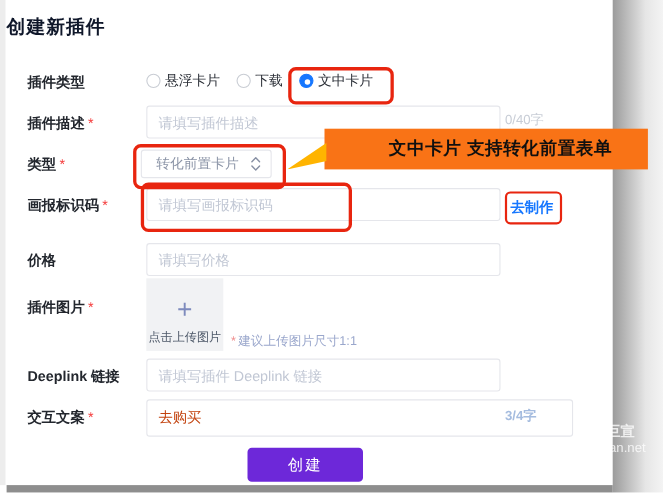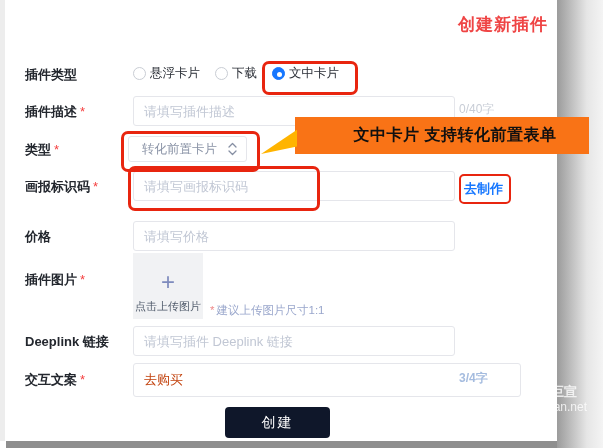--- a/index.html
+++ b/index.html
@@ -8,22 +8,22 @@
     background:#ffffff; font-family:"Liberation Sans", sans-serif;
   }
   .left-strip { position:absolute; left:0; top:0; width:5px; height:441px; background:#ededed; }
   .shadow-right {
     position:absolute; left:557px; top:0; width:46px; height:448px;
     background:linear-gradient(to right, #9b9b9b, #e6e6e6 65%, #f4f4f4);
   }
   .shadow-bottom { position:absolute; left:6px; top:441px; width:551px; height:7px; background:#8e8e8e; }
 
   .title {
-    position:absolute; left:6px; top:13px; width:542px; text-align:right;
-    font-size:17px; font-weight:700; color:#ef4444; letter-spacing:1px;
+    position:absolute; left:6px; top:13px; width:542px; text-align:left;
+    font-size:17px; font-weight:700; color:#0f172a; letter-spacing:1px;
   }
   .flabel { position:absolute; font-size:13px; font-weight:700; color:#23272e; white-space:nowrap; }
   .req { color:#f53f3f; margin-left:3px; font-weight:400; }
 
   .tinput {
     position:absolute; box-sizing:border-box; border:1px solid #e5e6eb; border-radius:3px;
     background:#fff; font-size:13px; color:#c2410c; padding:0 10px; outline:none; font-family:inherit;
   }
   .tinput::placeholder { color:#c1c7d4; }
 
@@ -43,21 +43,21 @@
 
   .action-link { position:absolute; color:#1677ff; font-size:13px; font-weight:600; cursor:pointer; text-decoration:none; }
 
   .upload-box { position:absolute; background:#f1f2f4; cursor:pointer; }
   .plus-icon { position:absolute; left:0; top:17px; width:100%; text-align:center; font-size:24px; font-weight:300; color:#7e8bbd; line-height:1; }
   .upload-text { position:absolute; bottom:5px; left:0; width:100%; text-align:center; font-size:11px; color:#4e5969; }
   .hint { position:absolute; font-size:11.5px; color:#9aa7cc; white-space:nowrap; }
   .hint .hmark { color:#ef8b8b; margin-right:2px; }
 
   .submit-btn {
-    position:absolute; background:#0f172a; color:#fff; border:none; border-radius:4px;
+    position:absolute; background:#6d28d9; color:#fff; border:none; border-radius:4px;
     font-size:14px; font-family:inherit; cursor:pointer; letter-spacing:2px;
   }
 
   .callout {
     position:absolute; background:#f97316; color:#101010; font-weight:700; font-size:16px;
     display:flex; align-items:center; justify-content:center; z-index:5; white-space:nowrap;
     padding-left:26px; box-sizing:border-box; letter-spacing:0.5px;
   }
   .callout-tail { position:absolute; background:#ffb400; clip-path:polygon(100% 10%, 100% 72%, 0 100%); z-index:5; }
 

